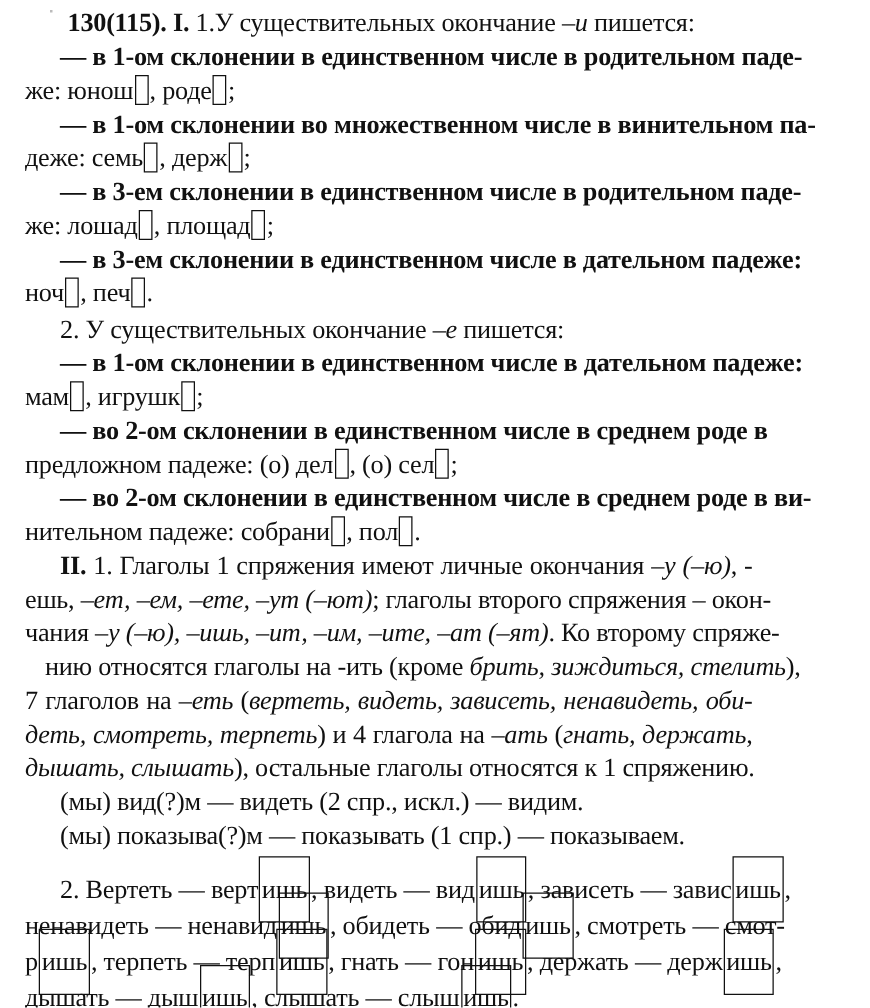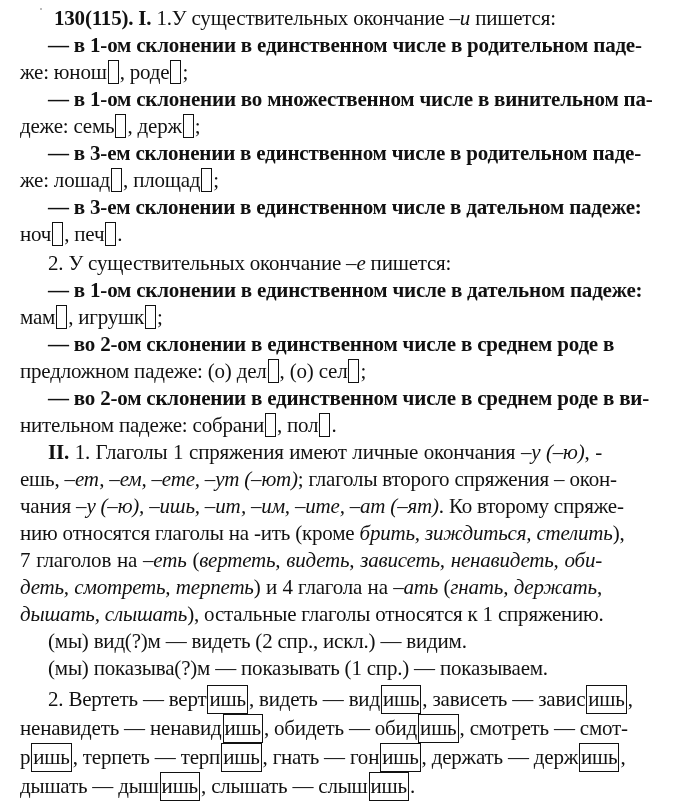--- a/index.html
+++ b/index.html
@@ -5,21 +5,21 @@
   html, body { margin: 0; padding: 0; background: #ffffff; }
   body { width: 696px; height: 806px; overflow: hidden; position: relative;
          font-family: "Liberation Serif", "DejaVu Serif", serif; color: #111; }
   .page { position: absolute; left: 16px; top: 0; width: 592px; height: 806px; }
   .line { position: absolute; left: 4px; right: 6px; font-size: 21px; line-height: 25px;
           white-space: nowrap; letter-spacing: -0.2px; font-weight: bold; }
   .line.just { text-align: justify; text-align-last: justify; }
   .ind { left: 32px; }
   .reg { font-weight: normal; }
   i { font-style: italic; }
-  .box { display: inline-block; border: 1.6px solid #111; padding: 4px 1px; line-height: 19px;
+  .box { display: inline-block; border: 1.6px solid #111; padding: 16px 1px; line-height: 19px;
          margin: 0 1px; vertical-align: baseline; }
   .hbox { display: inline-block; border: 1.6px solid #111; width: 9px; height: 22px;
           vertical-align: -5px; margin: 0 1px; }
   .title b { font-weight: bold; }
   .speck { position: absolute; left: 24px; top: 8px; width: 2px; height: 2px; background: #bbb; }
 </style>
 </head>
 <body>
 
 <div class="page">
@@ -93,21 +93,21 @@
     <i class="reg">–у (–ю)</i><span class="reg">, -</span>
   </div>
   <div class="line just" style="top:494px;">
     <span class="reg">чания</span>
     <i class="reg">–у (–ю), –ишь, –ит, –им, –ите, –ат (–ят)</i><span class="reg">. Ко второму спряже-</span>
   </div>
   <div class="line just" style="top:467px;">
     <span class="reg">ешь,</span>
     <i class="reg">–ет, –ем, –ете, –ут (–ют)</i><span class="reg">; глаголы второго спряжения – окон-</span>
   </div>
-  <div class="line just" style="top:521px;">
+  <div class="line just" style="top:521px;margin-left:16px;">
     <span class="reg">нию относятся глаголы на -ить (кроме</span>
     <i class="reg">брить, зиждиться, стелить</i><span class="reg">),</span>
   </div>
   <div class="line just" style="top:548px;">
     <span class="reg">7 глаголов на</span>
     <i class="reg">–еть</i>
     <span class="reg">(</span><i class="reg">вертеть, видеть, зависеть, ненавидеть, оби-</i>
   </div>
   <div class="line just" style="top:575px;">
     <i class="reg">деть, смотреть, терпеть</i><span class="reg">) и 4 глагола на</span>

